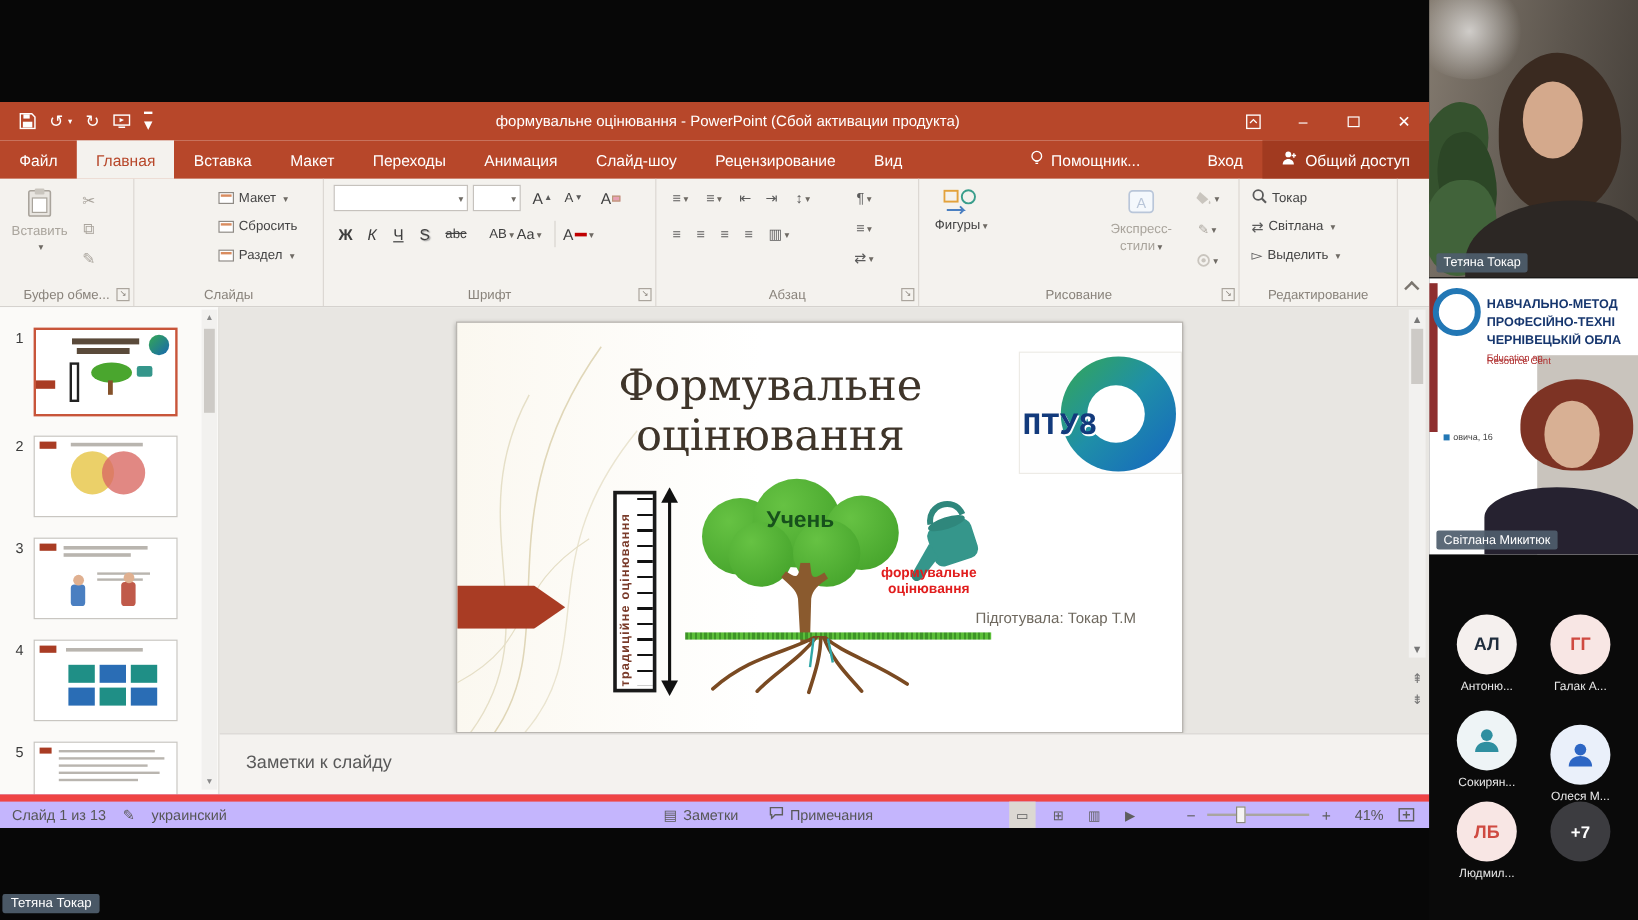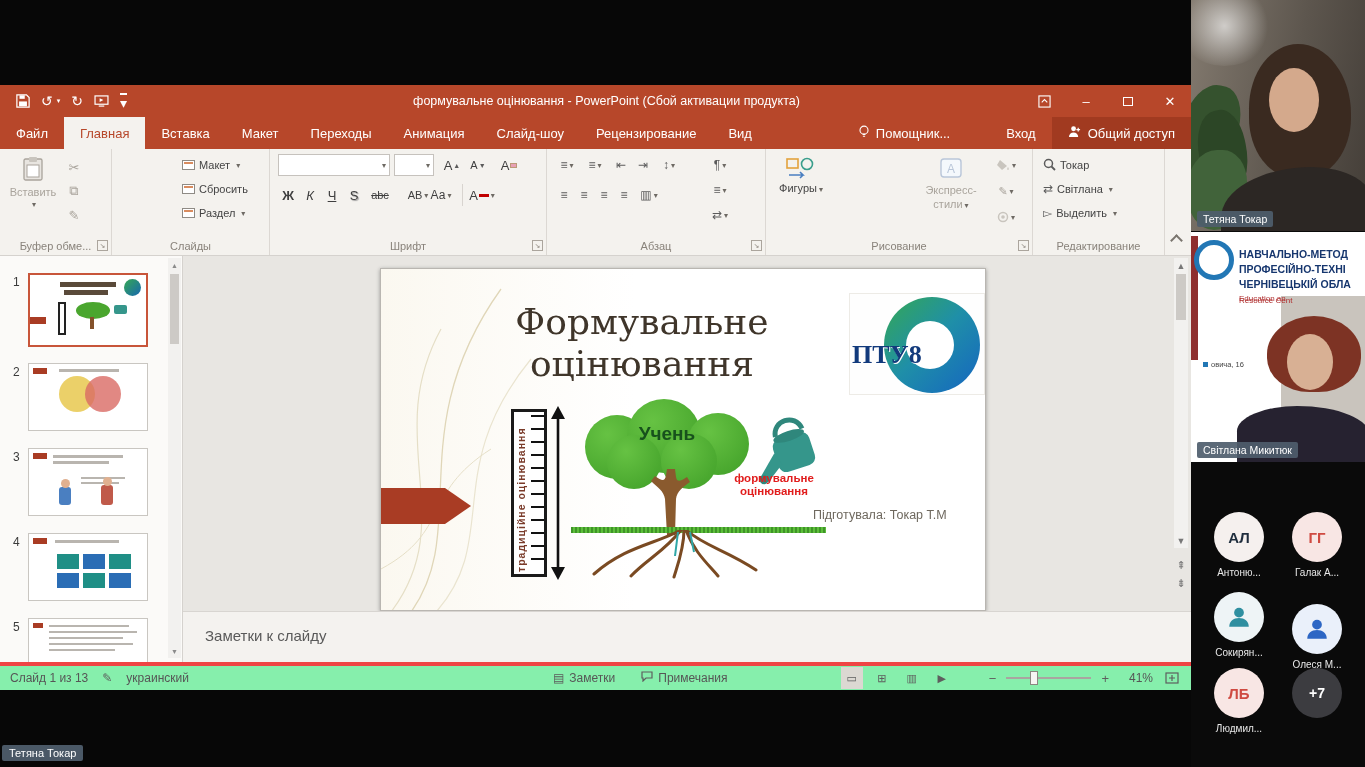--- a/index.html
+++ b/index.html
@@ -103,21 +103,21 @@
     border:1px solid #B9B6B1;box-shadow:0 1px 4px rgba(0,0,0,.35);overflow:hidden;cursor:default}
   .slide>*{position:absolute}
   .s-decor{left:0;top:0;opacity:.9}
   .s-arrow{left:0;top:219px}
   .s-title{left:108px;top:32px;width:306px;text-align:center;font-family:"DejaVu Serif",serif;
     font-size:36px;line-height:1.18;color:#3F352A;cursor:text}
   .s-logo{left:468px;top:24px;width:136px;height:102px;background:#FEFEFE;border:1px solid #EDEBE6}
   .s-logo .swirl{position:absolute;right:4px;top:3px;width:96px;height:96px;border-radius:50%;
     background:linear-gradient(135deg,#35A853 0%,#1F8FA8 48%,#1565C0 100%)}
   .s-logo .swirl::after{content:"";position:absolute;left:22px;top:24px;width:48px;height:48px;border-radius:50%;background:#fff}
-  .s-logo .ltxt{position:absolute;left:2px;top:46px;font-family:Liberation Serif, serif;font-weight:bold;
+  .s-logo .ltxt{position:absolute;left:2px;top:46px;font-family:Liberation Mono, monospace;font-weight:bold;
     font-size:26px;color:#123A7C;z-index:2;text-shadow:1px 1px 0 #fff}
   .s-ruler{left:130px;top:140px;width:36px;height:168px;border:3px solid #1A1A1A;background:#fff}
   .s-ruler .ticks{position:absolute;right:0;top:3px;bottom:3px;width:13px;
     background:repeating-linear-gradient(to bottom,#111 0 2px,transparent 2px 13px)}
   .s-ruler .vtxt{position:absolute;left:1px;top:4px;bottom:2px;writing-mode:vertical-rl;transform:rotate(180deg);
     font-size:10.5px;font-weight:bold;letter-spacing:1px;color:#7A3B2A;white-space:nowrap}
   .s-dblarrow{left:168px;top:137px}
   .s-grass{left:190px;top:258px;width:255px;height:6px;
     background:repeating-linear-gradient(90deg,#3F9428 0 2px,#5CBF3A 2px 4px)}
   .s-foliage{left:198px;top:128px;width:176px;height:92px}
@@ -126,21 +126,21 @@
   .l3{left:108px;top:16px;width:62px;height:62px}.l4{left:28px;top:38px;width:54px;height:54px}
   .l5{left:82px;top:36px;width:56px;height:56px}
   .s-treelabel{position:absolute;left:0;right:0;top:26px;text-align:center;font-weight:bold;font-size:19px;color:#17511C;z-index:2}
   .s-trunk{left:268px;top:200px}
   .s-roots{left:205px;top:261px}
   .s-can{left:368px;top:138px}
   .s-formative{left:346px;top:203px;width:94px;text-align:center;font-weight:bold;font-size:11.5px;line-height:1.15;color:#E11D1D;cursor:text}
   .s-prepared{left:432px;top:239px;width:160px;font-size:12.5px;color:#6E685E;cursor:text}
 
   
-  .statusbar{position:absolute;left:0;top:577px;right:0;height:28px;background:#86efac;border-top:4px solid #ef4444;
+  .statusbar{position:absolute;left:0;top:577px;right:0;height:28px;background:#c4b5fd;border-top:6px solid #ef4444;
     font-size:12px;color:#565656;display:flex;align-items:center}
   .sb-left{display:flex;align-items:center;gap:14px;padding-left:10px}
   .sb-center{position:absolute;left:553px;display:flex;gap:26px;align-items:center}
   .sb-item{display:flex;align-items:center;gap:5px;cursor:pointer}
   .sb-right{position:absolute;right:8px;display:flex;align-items:center;gap:8px}
   .vbtn{width:22px;height:22px;display:flex;align-items:center;justify-content:center;font-size:11px;color:#5E5E5E;cursor:pointer}
   .vbtn.pressed{background:#DCD8D2}
   .ztrack{width:85px;height:2px;background:#A9A5A0;position:relative;cursor:pointer}
   .zthumb{position:absolute;left:24px;top:-6px;width:8px;height:14px;background:#F6F5F3;border:1px solid #8A8780;cursor:pointer}
   .zbtn{font-size:13px;color:#5E5E5E;cursor:pointer;padding:0 2px}

